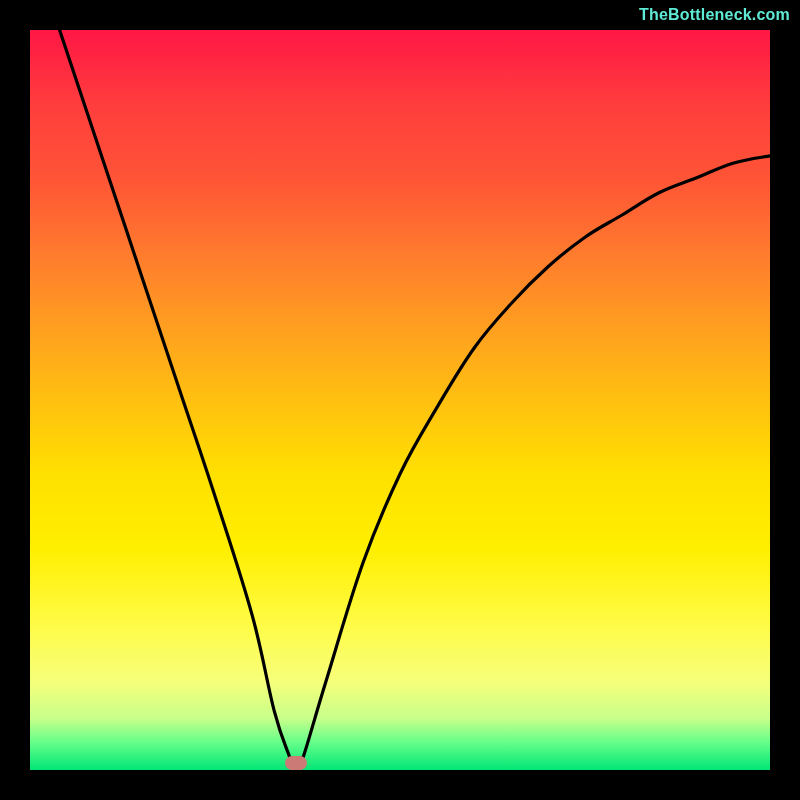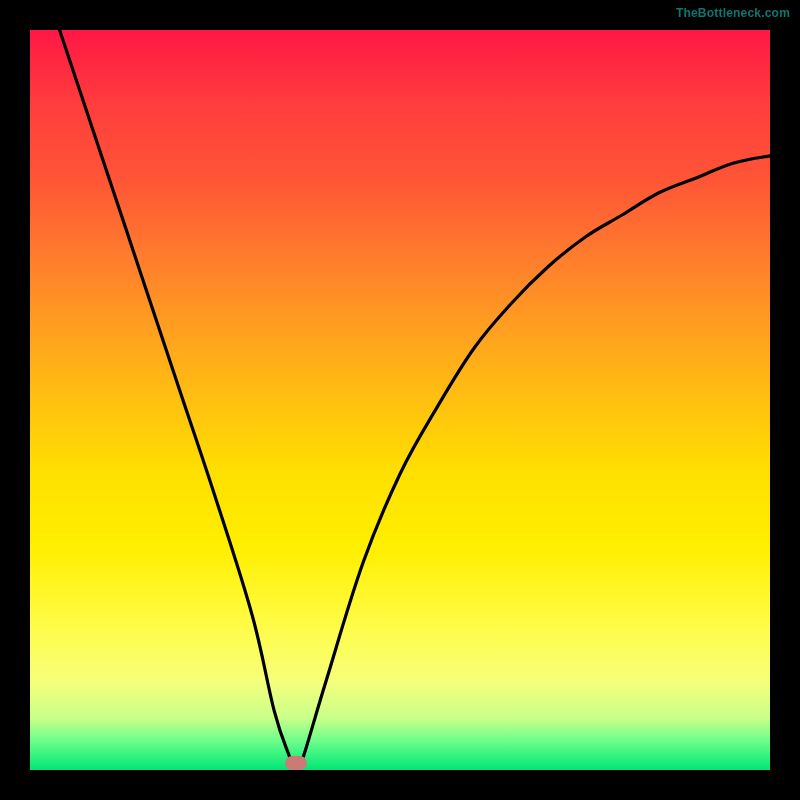--- a/index.html
+++ b/index.html
@@ -31,23 +31,23 @@
       #c8ff8a 93%,
       #6dff8a 96%,
       #00e676 100%
     );
   }
   .watermark {
     position: absolute;
     top: 6px;
     right: 10px;
     font-family: Arial, Helvetica, sans-serif;
-    font-size: 12px;
+    font-size: 16px;
     font-weight: 600;
-    color: #0f766e;
+    color: #5eead4;
     letter-spacing: 0.2px;
     margin-left: 19px;
   }
   .curve-svg {
     position: absolute;
     left: 0;
     top: 0;
     width: 740px;
     height: 740px;
   }

